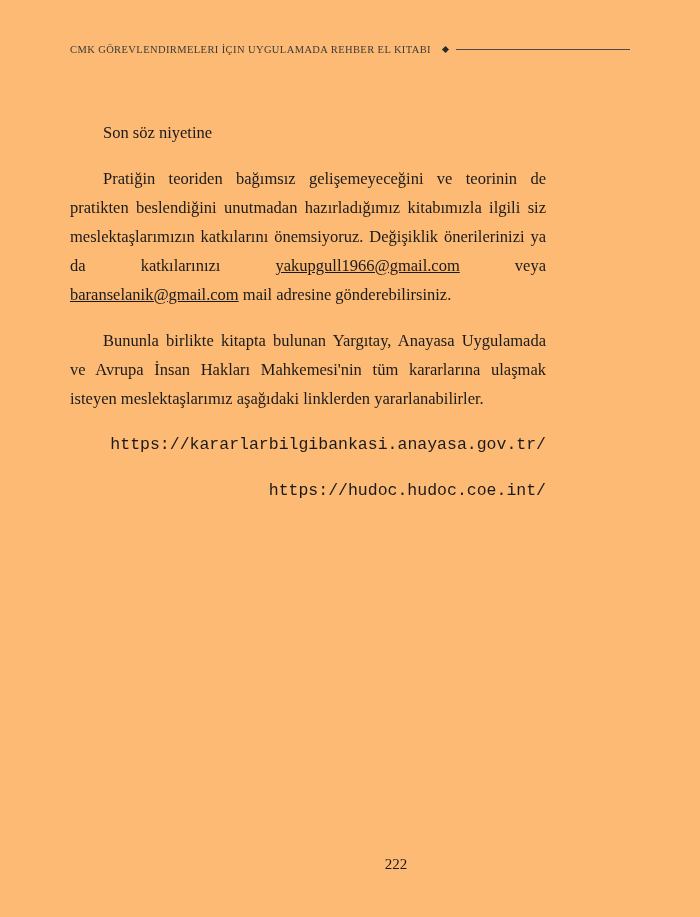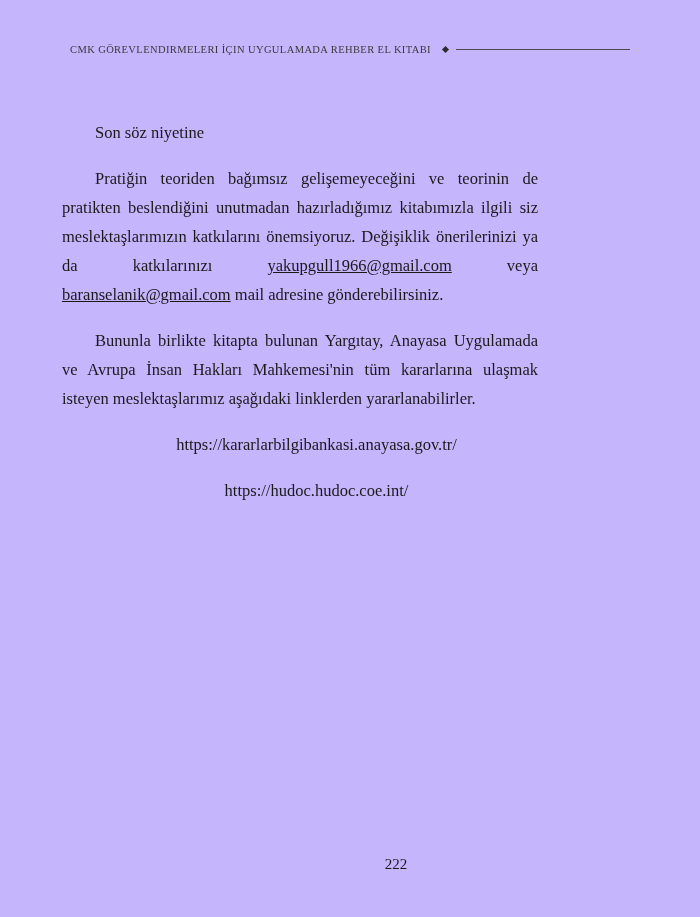--- a/index.html
+++ b/index.html
@@ -12,21 +12,21 @@
     height: 917px;
     font-family: "Liberation Serif", serif;
     color: #1a1a1a;
     position: relative;
     overflow: hidden;
   }
 
   .page {
     position: absolute;
     inset: 0;
-    background: #c4b5fd;
+    background: #fdba74;
   }
 
   
   .running-header {
     position: absolute;
     top: 44px;
     left: 70px;
     width: 560px;
     display: flex;
     align-items: center;
@@ -54,33 +54,34 @@
     height: 1px;
     background: #4a4a4a;
     position: relative;
     top: 0px;
   }
 
   
   .content {
     position: absolute;
     top: 118px;
-    left: 62px;
+    left: 70px;
     width: 476px;
   }
   p.para {
     margin: 0 0 17px 0;
     font-size: 16.5px;
     line-height: 29px;
     text-align: justify;
     text-indent: 33px;
     hyphens: manual;
   }
   p.para.nojust {
-    text-align: center;
+    text-align: right;
+    font-family: Liberation Mono, monospace;
   }
   .link {
     text-decoration: underline;
     color: #1a1a1a;
   }
 
   .gap-before {
     margin-top: 20px;
   }
 

